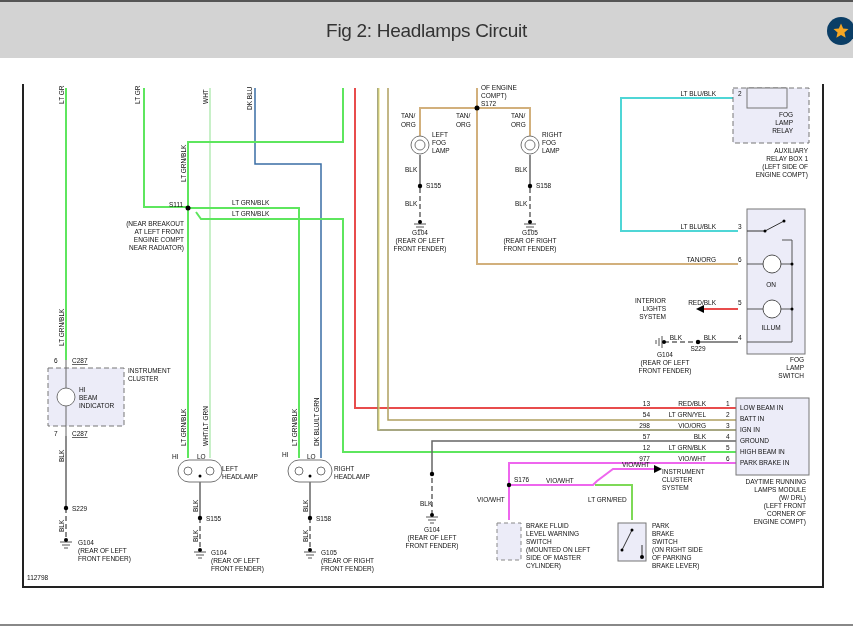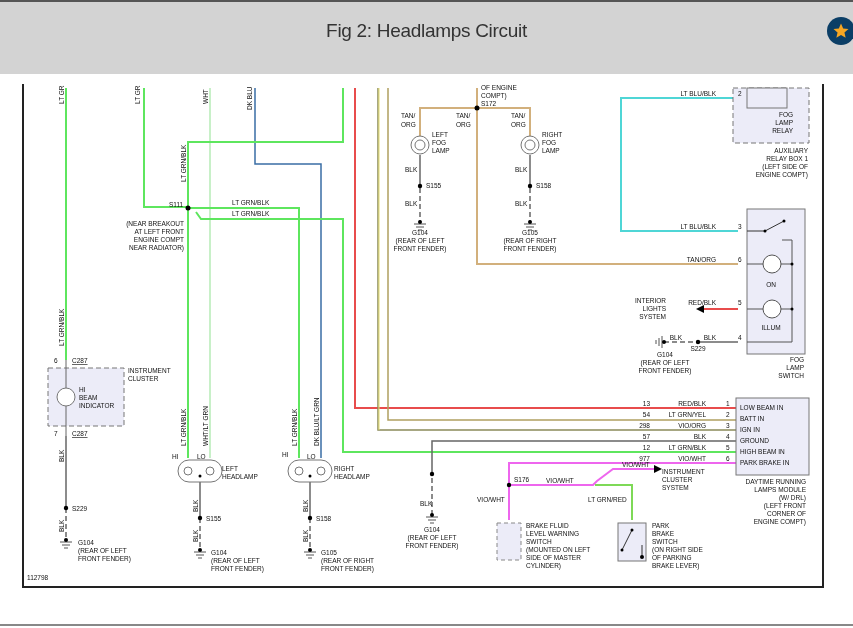--- a/index.html
+++ b/index.html
@@ -1,18 +1,18 @@
 <!DOCTYPE html>
 <html><head>
 <meta charset="utf-8">
 <style>
   html, body { margin:0; padding:0; background:#fff; }
   body { width:853px; height:628px; position:relative; overflow:hidden; font-family:"Liberation Sans", sans-serif; }
   .topline { position:absolute; left:0; top:0; width:853px; height:2px; background:#555; }
-  .header { position:absolute; left:0; top:2px; width:853px; height:72px; background:#d3d3d3; }
+  .header { position:absolute; left:0; top:2px; width:853px; height:56px; background:#d3d3d3; }
   .header .title { position:absolute; left:0; right:0; top:18px; text-align:center; font-size:19px; color:#333; letter-spacing:-0.3px; }
   .star-badge { position:absolute; left:827px; top:17px; width:28px; height:28px; border-radius:50%; background:#0b3e66; cursor:pointer; }
   .star-badge svg { position:absolute; left:5px; top:5px; }
   .frame { position:absolute; left:22px; top:84px; width:802px; height:504px; border-left:2px solid #222; border-right:2px solid #222; border-bottom:2px solid #222; box-sizing:border-box; }
   .bottomline { position:absolute; left:0; top:624px; width:853px; height:2px; background:#888; }
   svg.diagram { position:absolute; left:0; top:0; }
   svg.diagram text { font-family:"Liberation Sans", sans-serif; font-size:6.5px; fill:#111; }
 </style>
 </head>
 <body>

